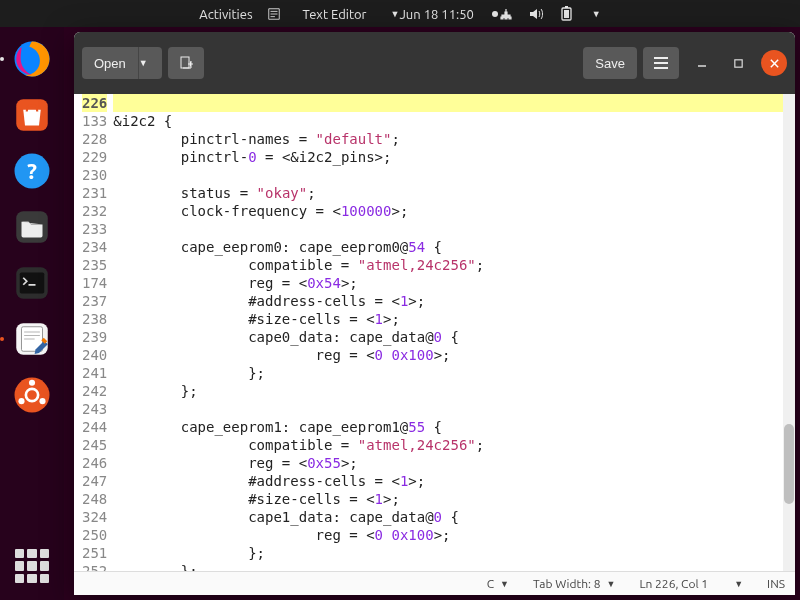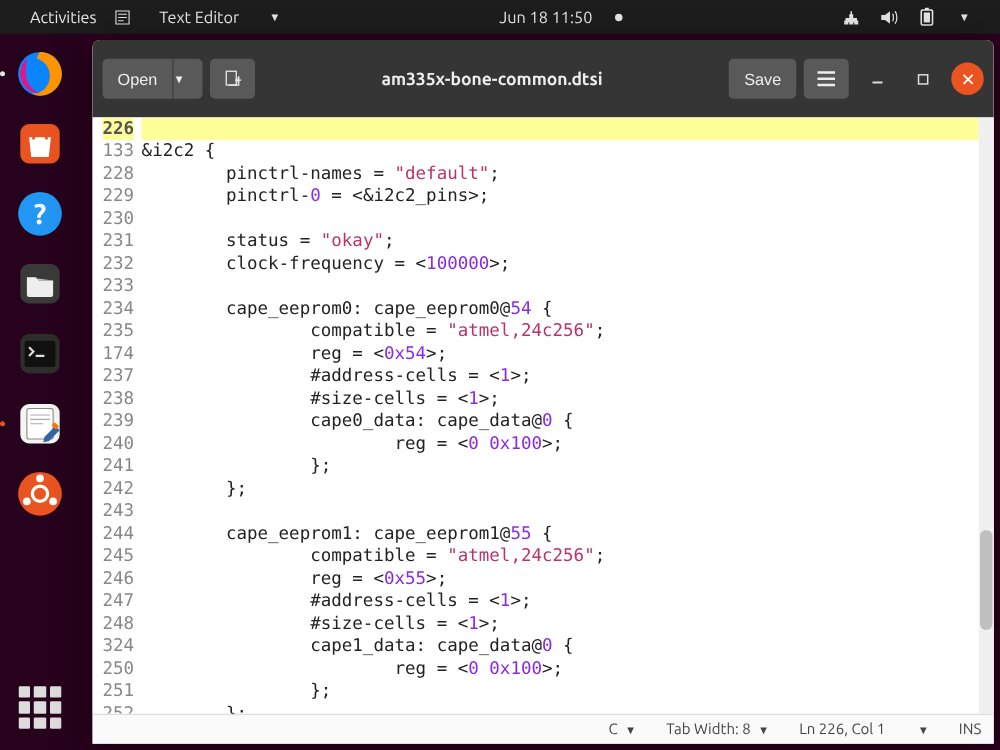--- a/index.html
+++ b/index.html
@@ -1,19 +1,19 @@
 <!DOCTYPE html>
 <html><head>
 <meta charset="utf-8">
 <style>
 * { margin: 0; padding: 0; box-sizing: border-box; }
 body { font-family: Ubuntu, "Segoe UI", sans-serif; background: #2c001e; width: 800px; height: 600px; overflow: hidden; position: relative; }
 
 
-.topbar { height: 27px; background: #1d1d1d; color: #e6e6e6; display: flex; align-items: center; font-size: 13px; padding: 0 24px; justify-content: space-between; }
+.topbar { height: 27px; background: #1d1d1d; color: #e6e6e6; display: flex; align-items: center; font-size: 13px; padding: 0 24px; justify-content: center; }
 .topbar .left, .topbar .right, .topbar .center { display: flex; align-items: center; gap: 14px; }
 .topbar .app-menu { display: flex; align-items: center; gap: 22px; }
 .topbar svg { fill: #e6e6e6; }
 .dropdown-arrow { font-size: 9px; margin-left: 2px; }
 .dot { width: 6px; height: 6px; background: #e6e6e6; border-radius: 50%; display: inline-block; margin-left: 4px; }
 
 
 .dock { position: absolute; left: 0; top: 27px; bottom: 0; width: 64px; background: rgba(20,10,20,0.2); display: flex; flex-direction: column; align-items: center; padding-top: 8px; gap: 8px; }
 .dock-item { width: 48px; height: 48px; border-radius: 8px; display: flex; align-items: center; justify-content: center; position: relative; }
 .dock-item.active::before { content: ""; position: absolute; left: -8px; top: 50%; transform: translateY(-50%); width: 4px; height: 4px; border-radius: 50%; background: #e95420; }
@@ -170,21 +170,20 @@
         </button>
     </div>
     <button class="tb-btn icon">
       <svg width="16" height="16" viewBox="0 0 16 16">
           <rect x="3" y="2" width="8" height="11" fill="none" stroke="#eee"></rect>
           <path d="M13 6v7h-8" stroke="#eee" fill="none"></path>
           <path d="M10 9h5M12.5 6.5v5" stroke="#eee"></path>
         </svg>
     </button>
     <div class="title-center">
-      <div class="fname">am335x-bone-common.dtsi</div>
     </div>
     <button class="tb-btn">Save</button>
     <button class="tb-btn icon">
       <span class="hamburger">
           <span></span>
           <span></span>
           <span></span>
         </span>
     </button>
     <div class="win-ctrl">

